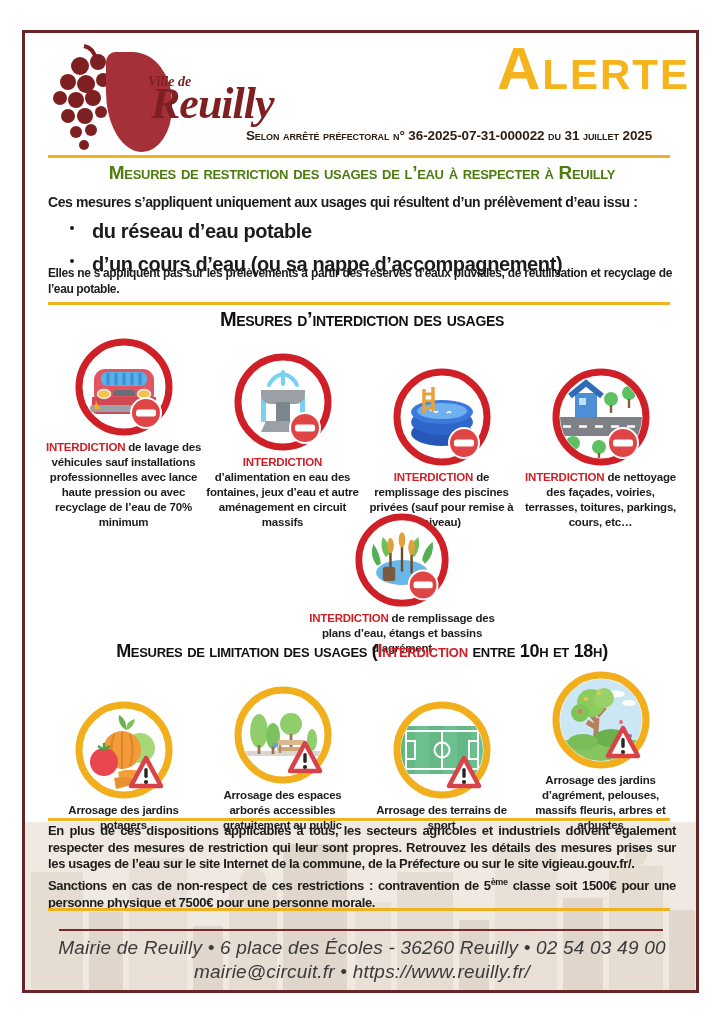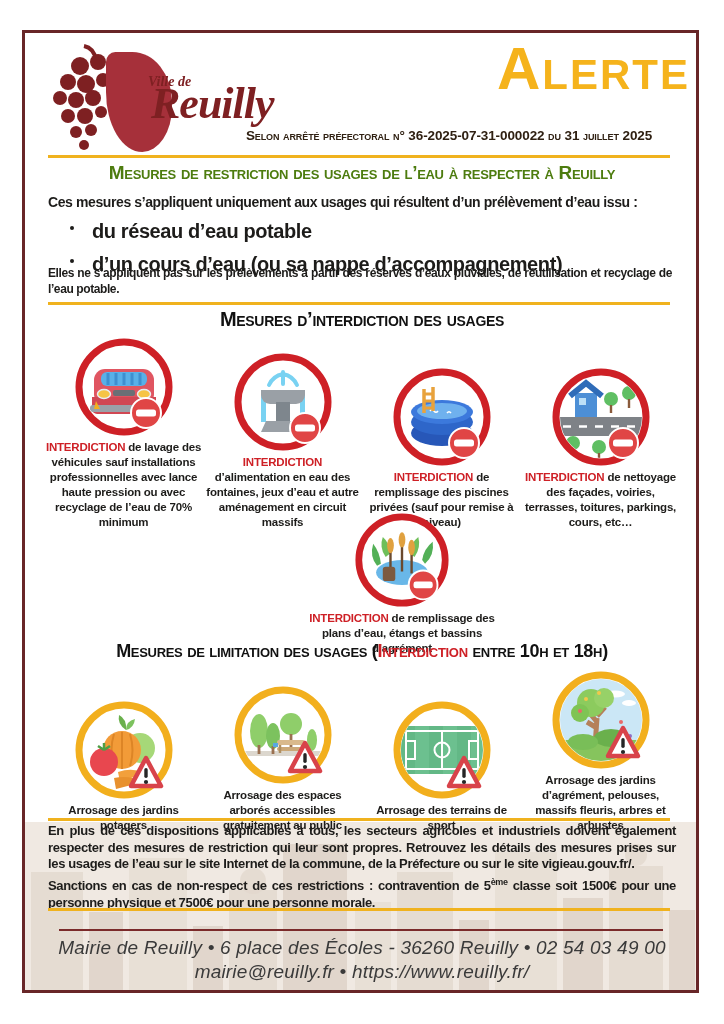--- a/index.html
+++ b/index.html
@@ -417,14 +417,14 @@
 
   <div class="layer notes">
     <p>En plus de ces dispositions applicables à tous, les secteurs agricoles et industriels doivent également respecter des mesures de restriction qui leur sont propres. Retrouvez les détails des mesures prises sur les usages de l’eau sur le site Internet de la commune, de la Préfecture ou sur le site vigieau.gouv.fr/.</p>
     <p><span>Sanctions en cas de non-respect de ces restrictions : contravention de 5</span><sup>ème</sup><span> classe soit 1500€ pour une personne physique et 7500€ pour une personne morale.</span></p>
   </div>
 
   <div class="rule-gold" style="top:908px;"></div>
   <div class="rule-maroon" style="top:929px;"></div>
 
   <div class="layer footer1">Mairie de Reuilly • 6 place des Écoles - 36260 Reuilly • 02 54 03 49 00</div>
-  <div class="layer footer2">mairie@reuilly.fr • https://www.reuilly.fr/</div>
+  <div class="layer footer2">mairie@circuit.fr • https://www.reuilly.fr/</div>
 </div>
 
 </body></html>

